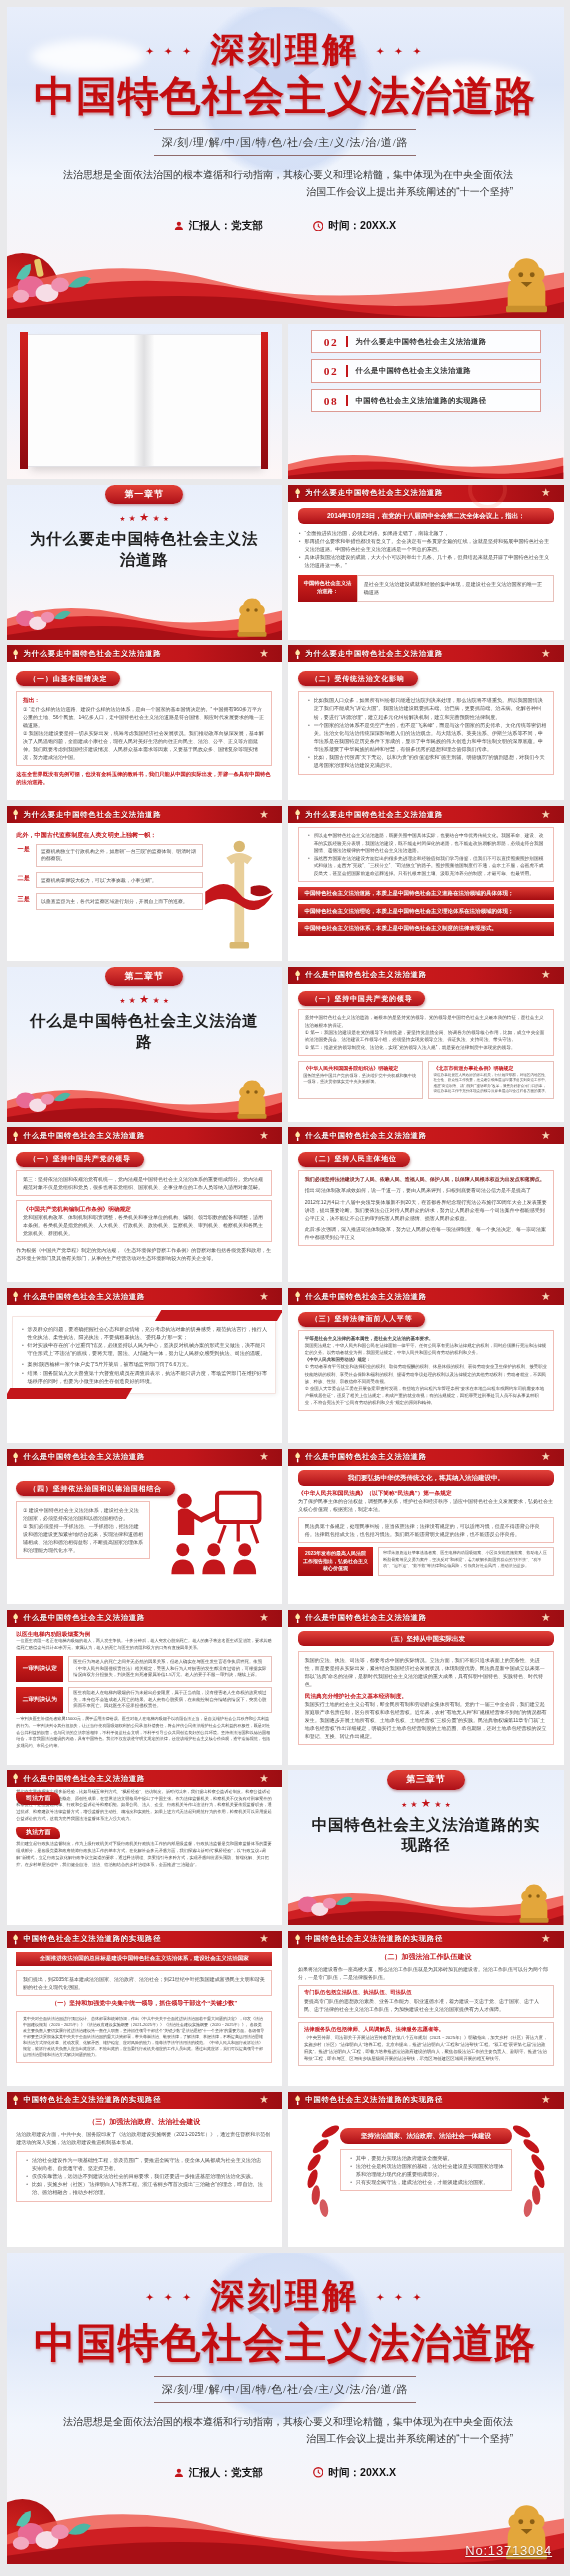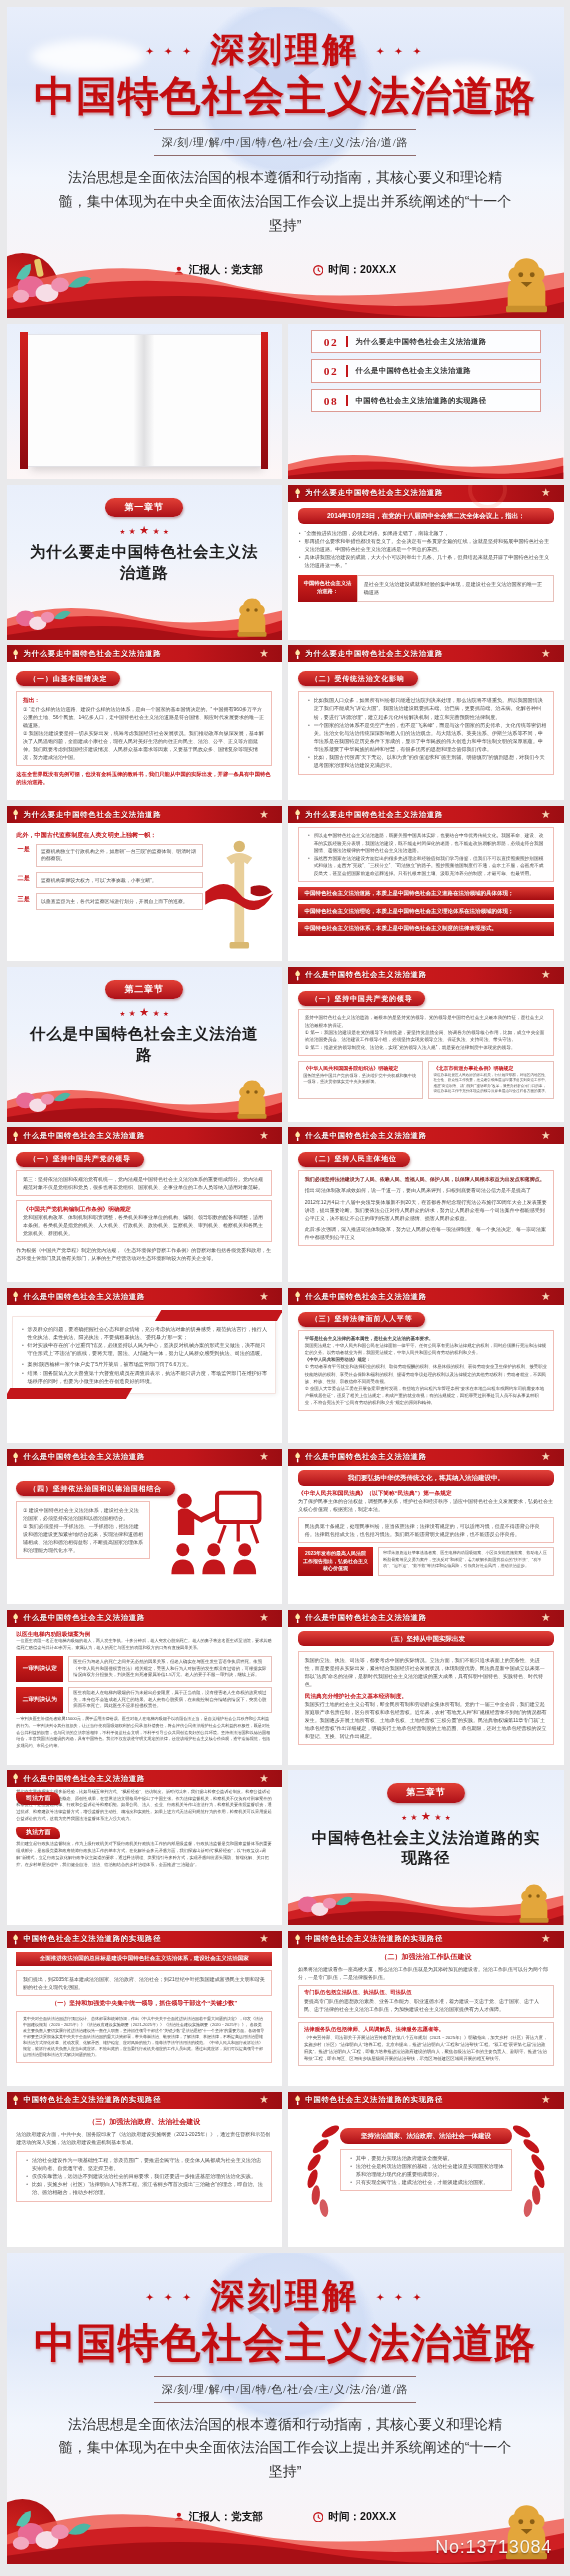--- a/index.html
+++ b/index.html
@@ -14,29 +14,29 @@
 .emblem .star-glyph { position:absolute; left:50%; top:73px; transform:translateX(-50%); font-size:90px; color:#c3d3f0; line-height:1; }
 .cloud { position:absolute; border-radius:50%; background:rgba(255,255,255,.85); filter:blur(4.9px); }
 .cover-inner { position:relative; text-align:center; padding-top:28px; }
 .deco-row { font-size:10.6px; color:#c30f12; letter-spacing:3.3px; }
 .cover-t1 { display:inline-block; font-family:Liberation Mono, monospace; font-weight:bold;
   font-size:34px; color:#c30d10; margin:0 9.8px; line-height:1; vertical-align:middle; text-shadow:0.8px 1.6px 1.6px rgba(150,20,20,.35); }
 .cover-t2 { font-family:"Liberation Serif","DejaVu Serif",serif; font-weight:bold; font-size:41px; color:#c30d10;
   line-height:1.05; margin-top:6.5px; text-shadow:0.8px 2.4px 2.4px rgba(150,20,20,.35); letter-spacing:0.8px; }
 .cover-sub { display:inline-block; margin-top:11.4px; padding:4.9px 8.1px; border-top:1.2px solid #8f6b6b; border-bottom:1.2px solid #8f6b6b;
   font-family:"Liberation Serif","DejaVu Serif",serif; font-size:11px; color:#333; letter-spacing:0.8px; }
-.cover-intro { width:456px; margin:9.8px auto 0; font-size:14px; color:#333; line-height:1.7; }
-.cover-meta { margin-top:26px; display:flex; justify-content:center; gap:50px; align-items:flex-start; font-weight:bold; font-size:10.6px; color:#111; }
+.cover-intro { width:456px; margin:9.8px auto 0; font-size:10px; color:#333; line-height:1.7;text-align:right; }
+.cover-meta { margin-top:19px; display:flex; justify-content:center; gap:50px; align-items:flex-start; font-weight:bold; font-size:10.6px; color:#111; }
 .cover-meta .mi { display:flex; align-items:center; gap:4.9px; }
 .scenery { position:absolute; left:0; right:0; bottom:0; height:70px; pointer-events:none; }
 .scenery svg { display:block; width:100%; height:100%; }
 .lion { position:absolute; right:11.4px; bottom:3.3px; width:51px; height:59px; }
 .flowers { position:absolute; left:4.9px; bottom:11.4px; width:98px; height:52px; }
 .red-corner { position:absolute; left:-21px; bottom:-8.1px; width:73px; height:73px; border-radius:50%; background:radial-gradient(circle at 30% 70%,#e02a24,#a60d12); }
-.watermark { position:absolute; right:11.4px; bottom:6.5px; color:rgba(255,255,255,.92); font-size:18px; letter-spacing:0.8px; text-shadow:0 0.8px 1.6px rgba(0,0,0,.4); }
+.watermark { position:absolute; right:11.4px; bottom:6.5px; color:rgba(255,255,255,.92); font-size:13px; letter-spacing:0.8px; text-shadow:0 0.8px 1.6px rgba(0,0,0,.4);text-decoration:underline; }
 
 
 .grid { display:grid; grid-template-columns:1fr 1fr; gap:5.7px 6.5px; margin-bottom:6.5px; }
 .slide { background:#fff; height:155px; position:relative; overflow:hidden; }
 .sky { background:linear-gradient(180deg,#e9effb 0%,#eef3fc 40%,#fdf6f6 100%); }
 
 
 .s-head { height:17px; display:flex; align-items:center; gap:4.1px; padding:0 5.7px; position:relative;
   background:linear-gradient(90deg,#9c0d12 0%,#cf1d1b 25%,#c3161b 65%,#9c0d12 100%); }
 .s-head .s-title { color:#fff; font-weight:bold; font-size:7.3px; letter-spacing:0.8px; text-shadow:0 0.8px 0.8px rgba(0,0,0,.35); white-space:nowrap; }
@@ -76,21 +76,21 @@
 .spine { position:absolute; left:50%; top:0; bottom:0; width:21px; transform:translateX(-50%);
   background:linear-gradient(90deg,rgba(0,0,0,0),rgba(120,120,130,.22),rgba(0,0,0,0)); }
 .fw-wrap { position:relative; text-align:center; padding-top:14.7px; }
 .fw-bg { position:absolute; left:0; right:0; top:9.8px; font-weight:bold; font-size:10.6px; letter-spacing:3.3px; color:#f2c9c4; }
 .fw-title { position:relative; font-family:"Liberation Serif","DejaVu Serif",serif; font-weight:bold; font-size:12.2px; color:#c3161b; }
 .fw-text { text-align:left; margin:8.1px 21px 0; font-size:6.1px; color:#333; line-height:1.9; }
 .fw-text p { text-indent:2em; }
 
 
 .sec { text-align:center; }
-.sec .pill { margin-top:13px; font-size:9px; padding:3.3px 19.6px; border-radius:11.4px; }
+.sec .pill { font-size:9px; padding:3.3px 19.6px; border-radius:11.4px; }
 .stars { margin-top:4.9px; color:#c3161b; }
 .stars span { display:inline-block; margin:0 1.6px; }
 .stars .s1{font-size:6.5px;} .stars .s2{font-size:8.1px;} .stars .s3{font-size:11.4px;} 
 .sec h2 { margin:4.9px auto 0; width:84%; font-size:15.5px; color:#1e1e1e; font-weight:bold; line-height:1.35; letter-spacing:0.8px; }
 
 
 .defrow { display:flex; margin-top:5.7px; gap:0; }
 .deflabel { flex:0 0 59px; background:linear-gradient(180deg,#d6251f,#a60d12); color:#fff; font-weight:bold;
   font-size:5.3px; display:flex; align-items:center; justify-content:center; text-align:center; padding:3.3px; line-height:1.5; }
 .defbox { flex:1; border:0.8px solid #e8c0ba; padding:4.1px 5.7px; font-size:5.1px; color:#4a4a4a; line-height:1.6; background:#fffefe; }

